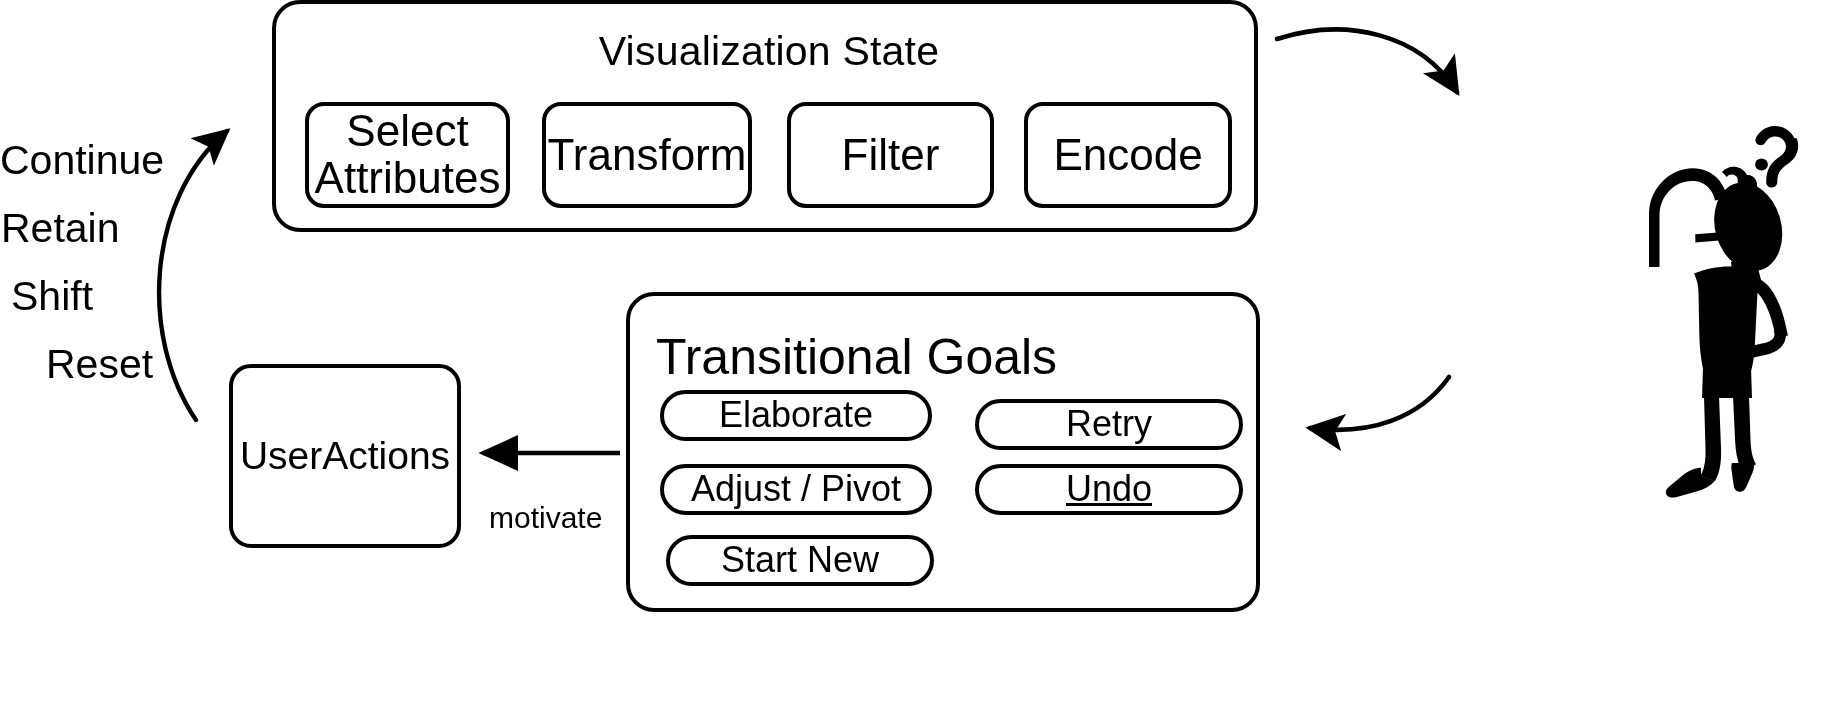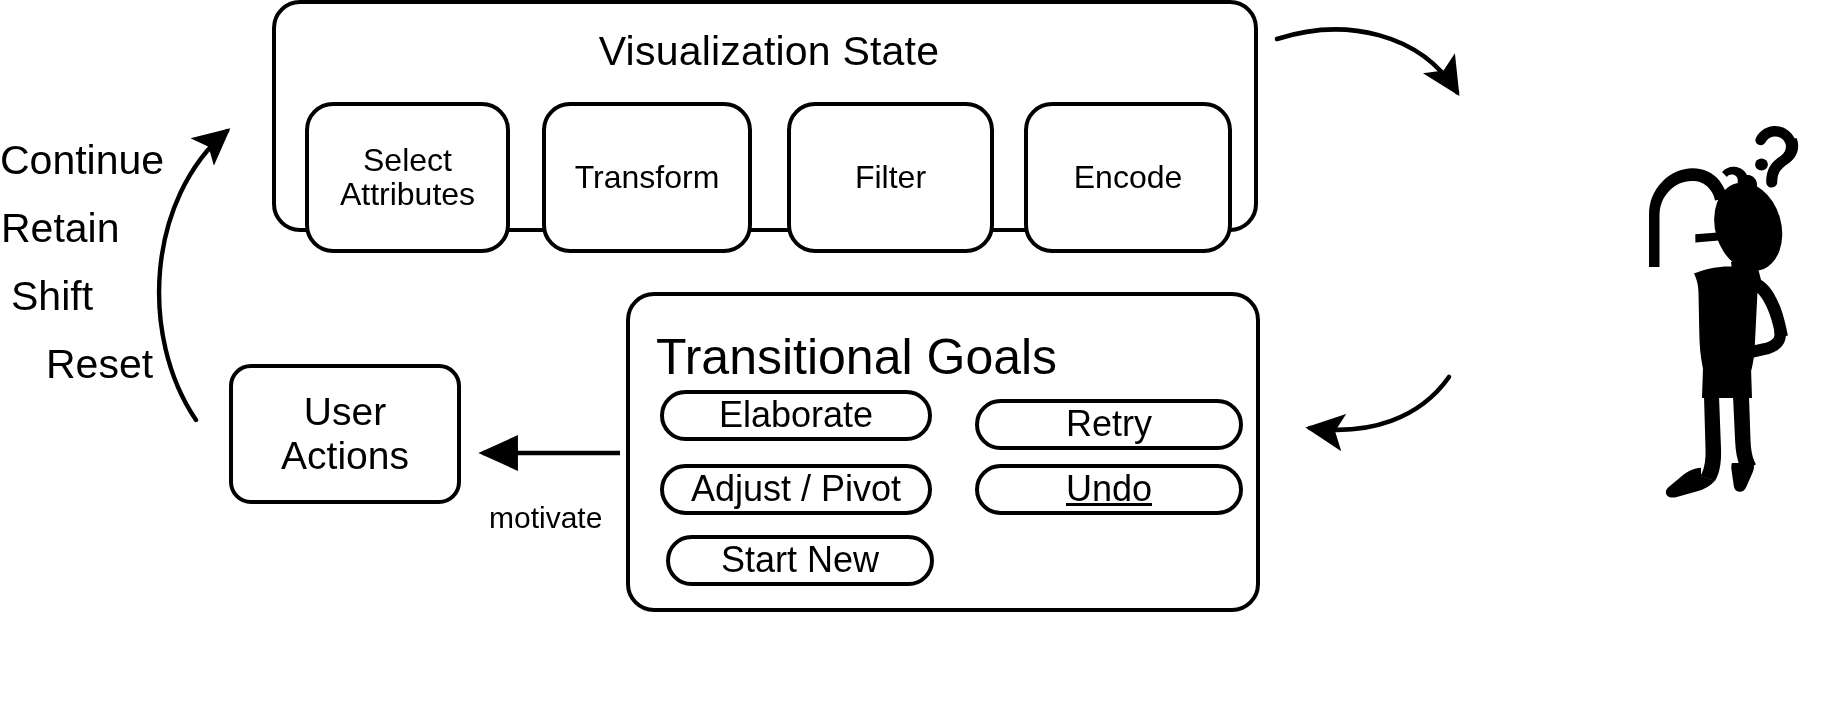--- a/index.html
+++ b/index.html
@@ -50,23 +50,23 @@
     position: absolute;
     left: 0;
     top: 24px;
     width: 986px;
     text-align: center;
     font-size: 41px;
     letter-spacing: 0.2px;
   }
   .vs-pill {
     top: 98px;
-    height: 151px;
-    border-radius: 28px;
-    font-size: 32px;
+    height: 106px;
+    border-radius: 19px;
+    font-size: 44px;
   }
   #vs-pill-0 { left: 29px;  width: 205px; }
   #vs-pill-1 { left: 266px; width: 210px; }
   #vs-pill-2 { left: 511px; width: 207px; }
   #vs-pill-3 { left: 748px; width: 208px; }
 
   
   #goals-panel {
     left: 626px;
     top: 292px;
@@ -88,23 +88,23 @@
   #goal-pill-1 { left: 345px; top: 103px; width: 268px; }
   #goal-pill-2 { left: 30px;  top: 168px; width: 272px; }
   #goal-pill-3 { left: 345px; top: 168px; width: 268px; text-decoration: underline; }
   #goal-pill-4 { left: 36px;  top: 239px; width: 268px; }
 
   
   #user-actions-box {
     left: 229px;
     top: 364px;
     width: 232px;
-    height: 140px;
+    height: 184px;
     border-radius: 22px;
-    flex-direction: column;
+    flex-direction: row;
     font-size: 39px;
     line-height: 1.12;
   }
 
   
   .cycle-label {
     position: absolute;
     font-size: 41px;
     white-space: nowrap;
   }

